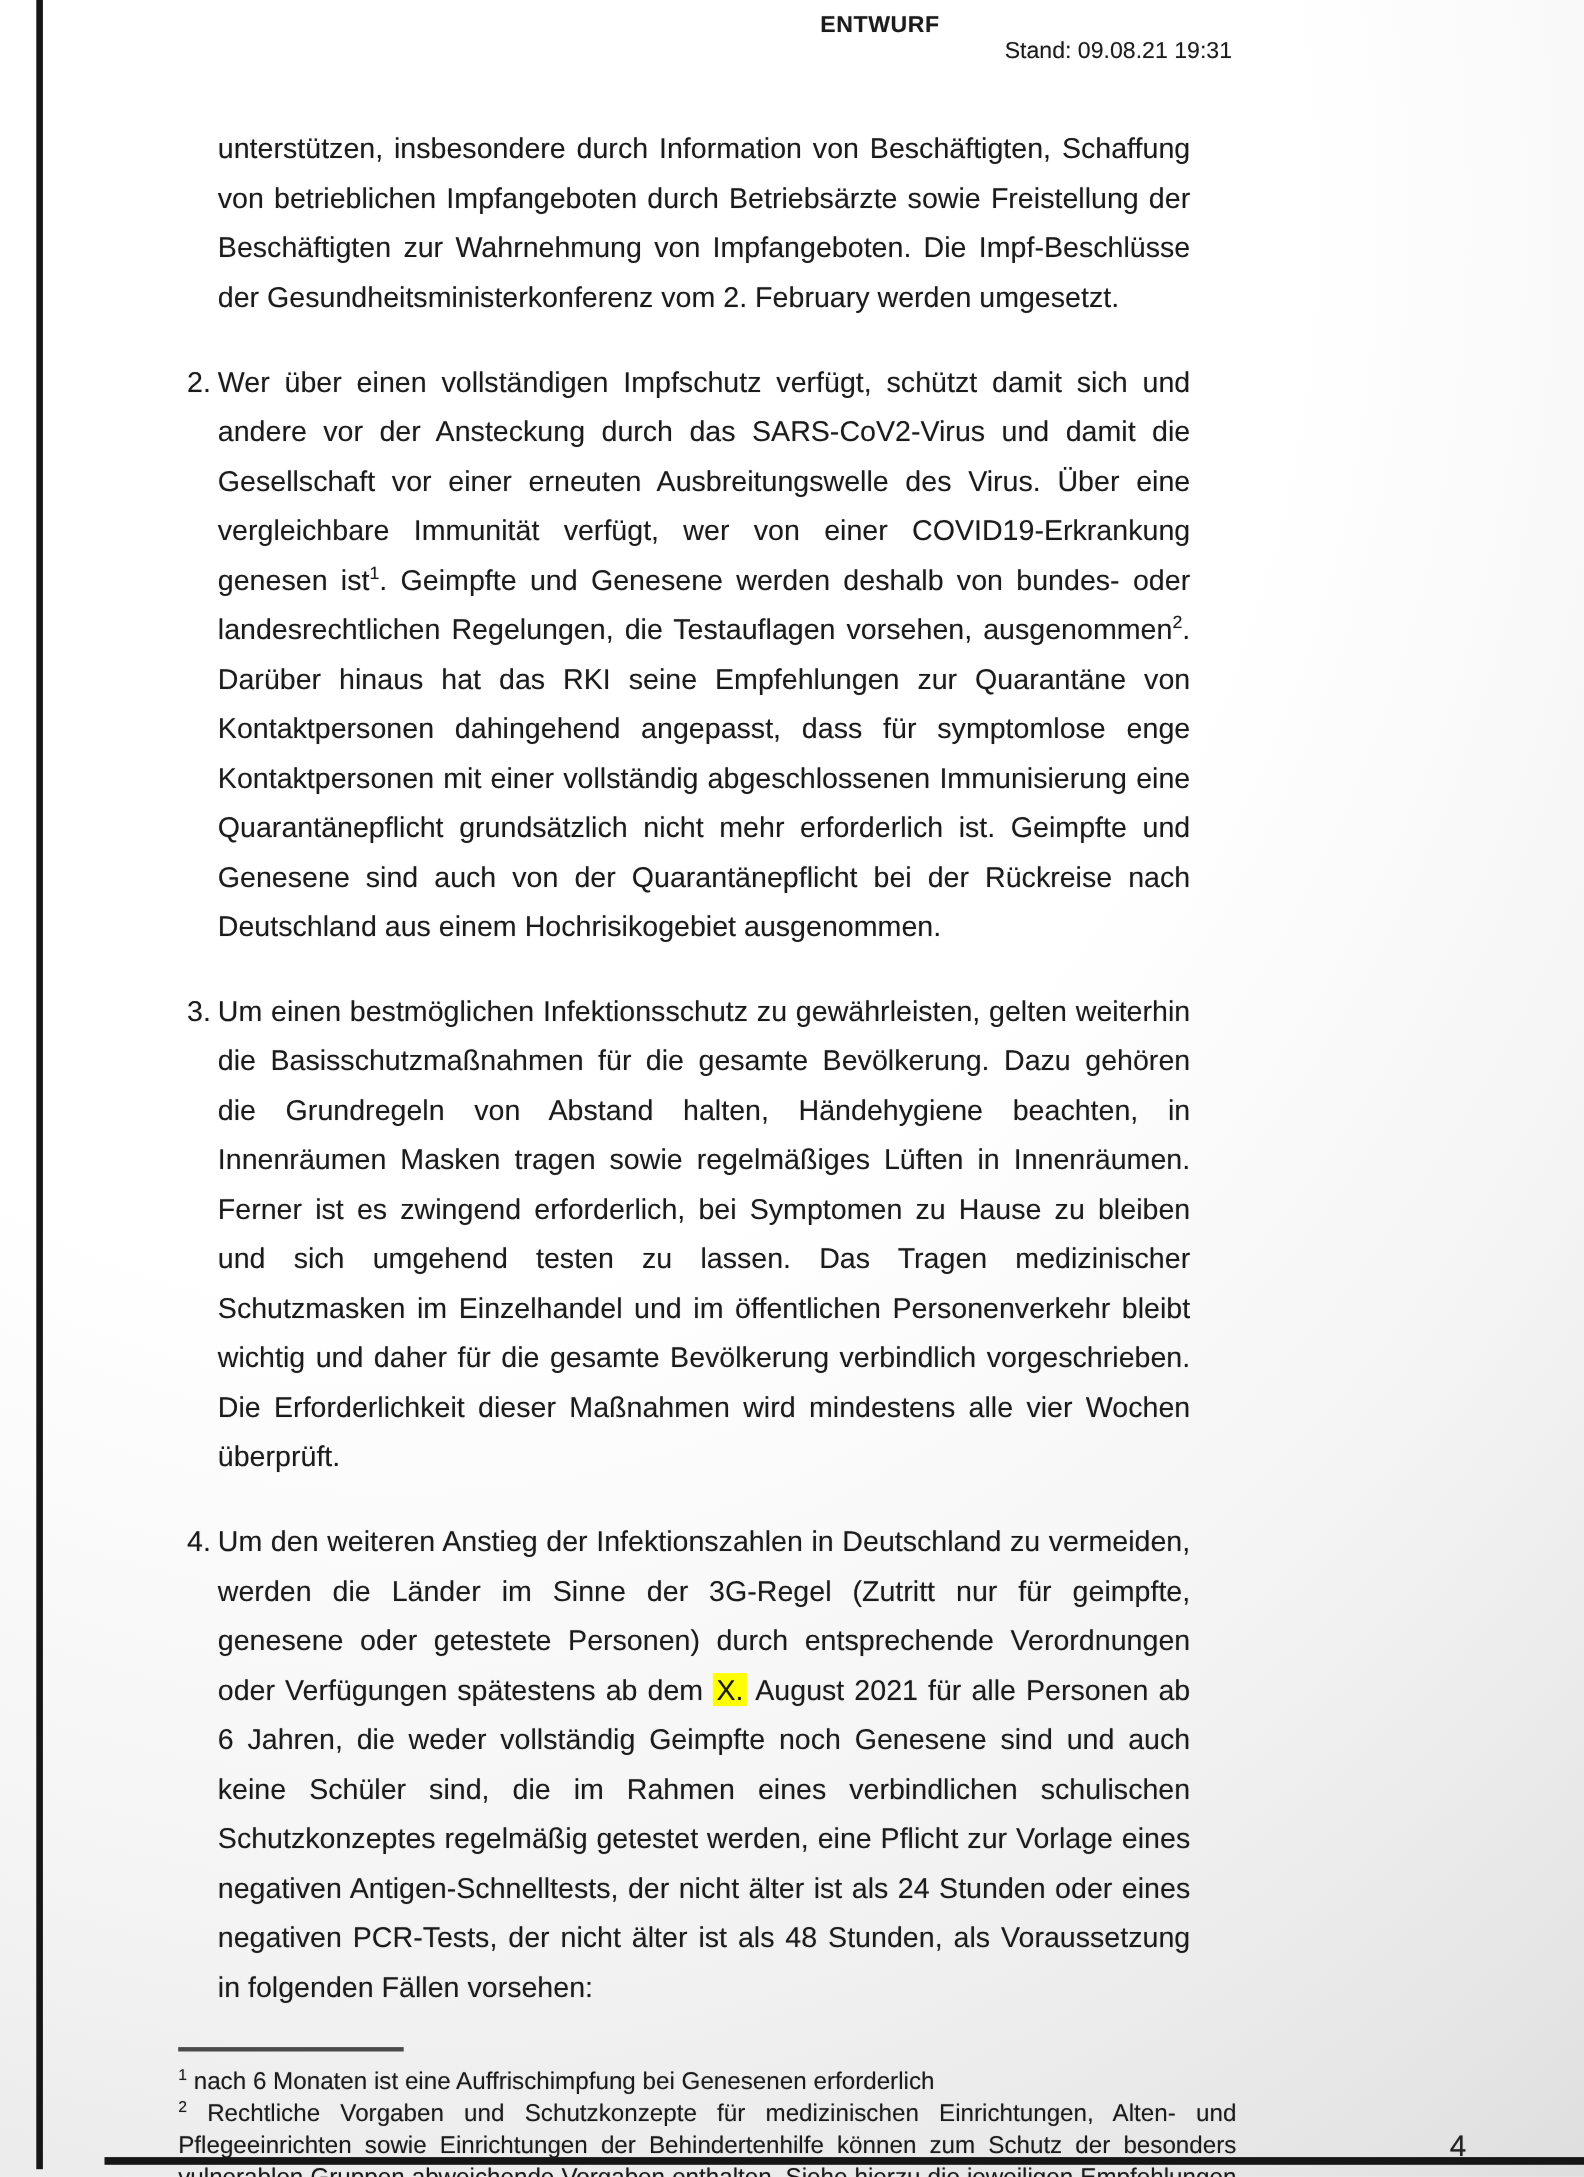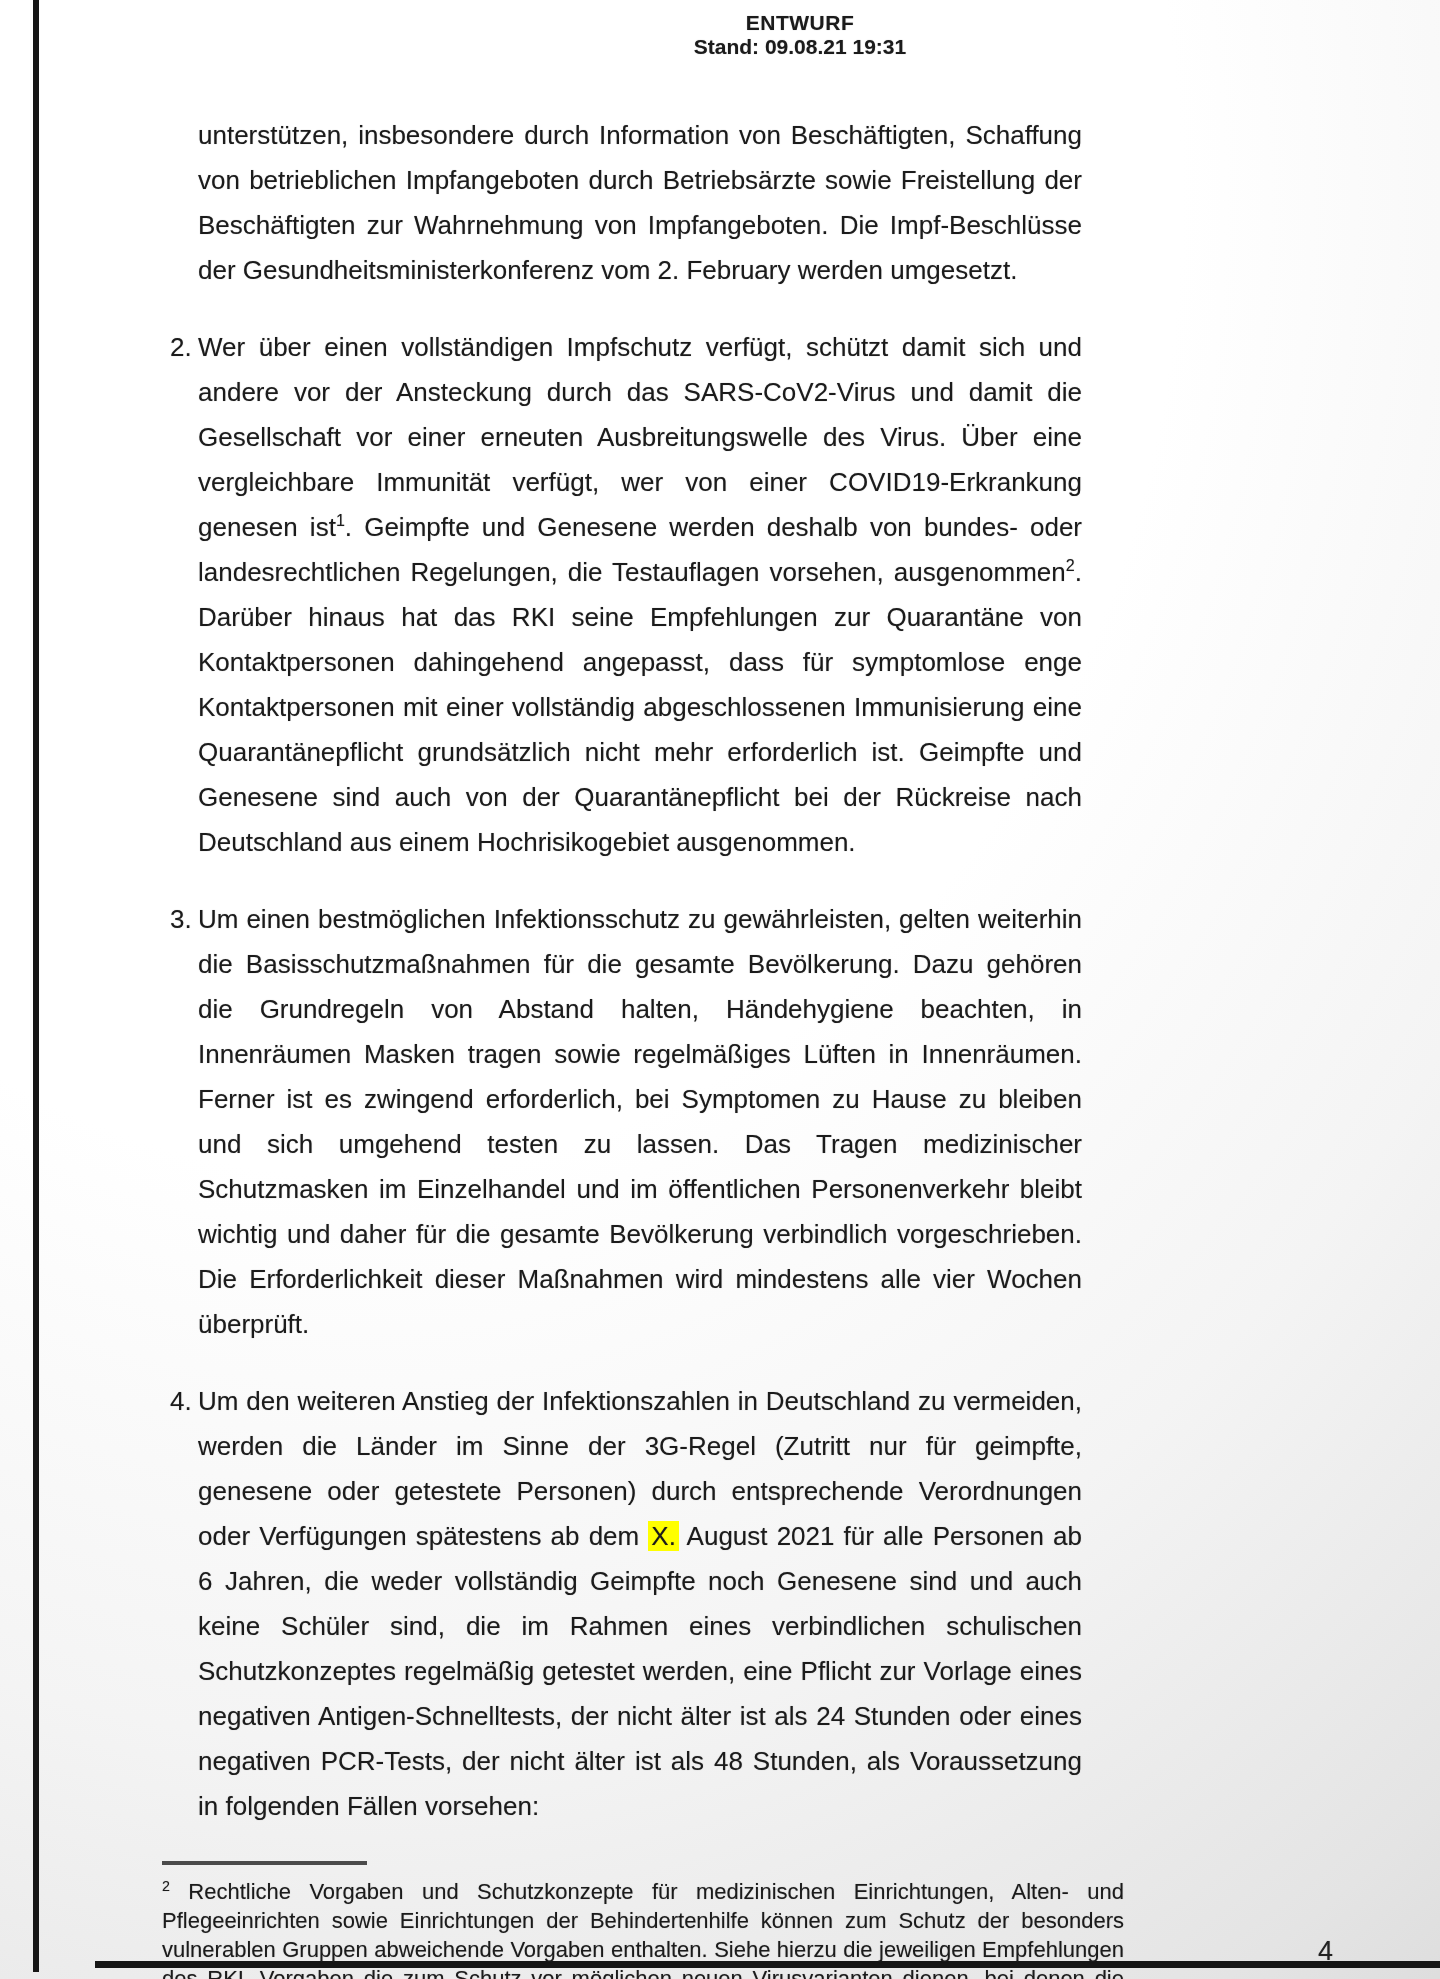--- a/index.html
+++ b/index.html
@@ -27,21 +27,21 @@
     width: 1345px; height: 7px;
     background: var(--scan_line, #161616);
   }
 
   .doc-header {
     position: absolute; top: 11px; left: 480px; width: 640px;
     text-align: center;
     font-size: 21px; line-height: 24px;
   }
   .doc-title { font-weight: 700; letter-spacing: 0.5px; }
-  .doc-stand { font-weight: 700; }
+  .doc-stand { font-weight: 400; text-align: right; }
 
   .doc-body {
     position: absolute; top: 113px; left: 170px; width: 912px;
     font-size: 26px; line-height: 45px;
   }
   .para { position: relative; padding-left: 28px; margin: 0 0 32px 0; }
   .num { position: absolute; left: 0; top: 0; }
   .ptext { margin: 0; text-align: justify; text-align-last: left; }
   .b { font-weight: 400; }
   sup.fref { font-size: 0.62em; vertical-align: super; line-height: 0; }
@@ -93,20 +93,21 @@
       <p class="ptext"><span>Um einen bestmöglichen Infektionsschutz zu gewährleisten, gelten weiterhin die </span><span class="b">Basisschutzmaßnahmen für die gesamte Bevölkerung</span><span>. Dazu gehören die Grundregeln von Abstand halten, Händehygiene beachten, in Innenräumen Masken tragen sowie regelmäßiges Lüften in Innenräumen. Ferner ist es zwingend erforderlich, bei Symptomen zu Hause zu bleiben und sich umgehend testen zu lassen. Das Tragen medizinischer Schutzmasken im Einzelhandel und im öffentlichen Personenverkehr bleibt wichtig und daher für die gesamte Bevölkerung verbindlich vorgeschrieben. Die Erforderlichkeit dieser Maßnahmen wird mindestens alle vier Wochen überprüft.</span></p>
     </div>
 
     <div class="para">
       <span class="num">4.</span>
       <p class="ptext"><span>Um den weiteren Anstieg der Infektionszahlen in Deutschland zu vermeiden, werden die Länder im Sinne der </span><span class="b">3G-Regel (Zutritt nur für geimpfte, genesene oder getestete Personen)</span><span> durch entsprechende Verordnungen oder Verfügungen spätestens ab dem </span><span class="hl">X.</span><span> August 2021 für alle Personen ab 6 Jahren, die weder vollständig Geimpfte noch Genesene sind und auch keine Schüler sind, die im Rahmen eines verbindlichen schulischen Schutzkonzeptes regelmäßig getestet werden, eine Pflicht zur Vorlage eines negativen Antigen-Schnelltests, der nicht älter ist als 24 Stunden oder eines negativen PCR-Tests, der nicht älter ist als 48 Stunden, als Voraussetzung in folgenden Fällen vorsehen:</span></p>
     </div>
 
     <section class="footnotes">
       <div class="fn-rule"></div>
+      <p class="fn"><sup class="fnm">1</sup> <span>nach 6 Monaten ist eine Auffrischimpfung bei Genesenen erforderlich</span></p>
       <p class="fn"><sup class="fnm">2</sup> <span>Rechtliche Vorgaben und Schutzkonzepte für medizinischen Einrichtungen, Alten- und Pflegeeinrichten sowie Einrichtungen der Behindertenhilfe können zum Schutz der besonders vulnerablen Gruppen abweichende Vorgaben enthalten. Siehe hierzu die jeweiligen Empfehlungen des RKI. Vorgaben die zum Schutz vor möglichen neuen Virusvarianten dienen, bei denen die Wirksamkeit der Impfung unklar oder ungenügend ist, können ebenfalls abweichen.</span></p>
     </section>
 
   </main>
 
   <div class="page-number">4</div>
 
 </div>
 
 </body></html>

